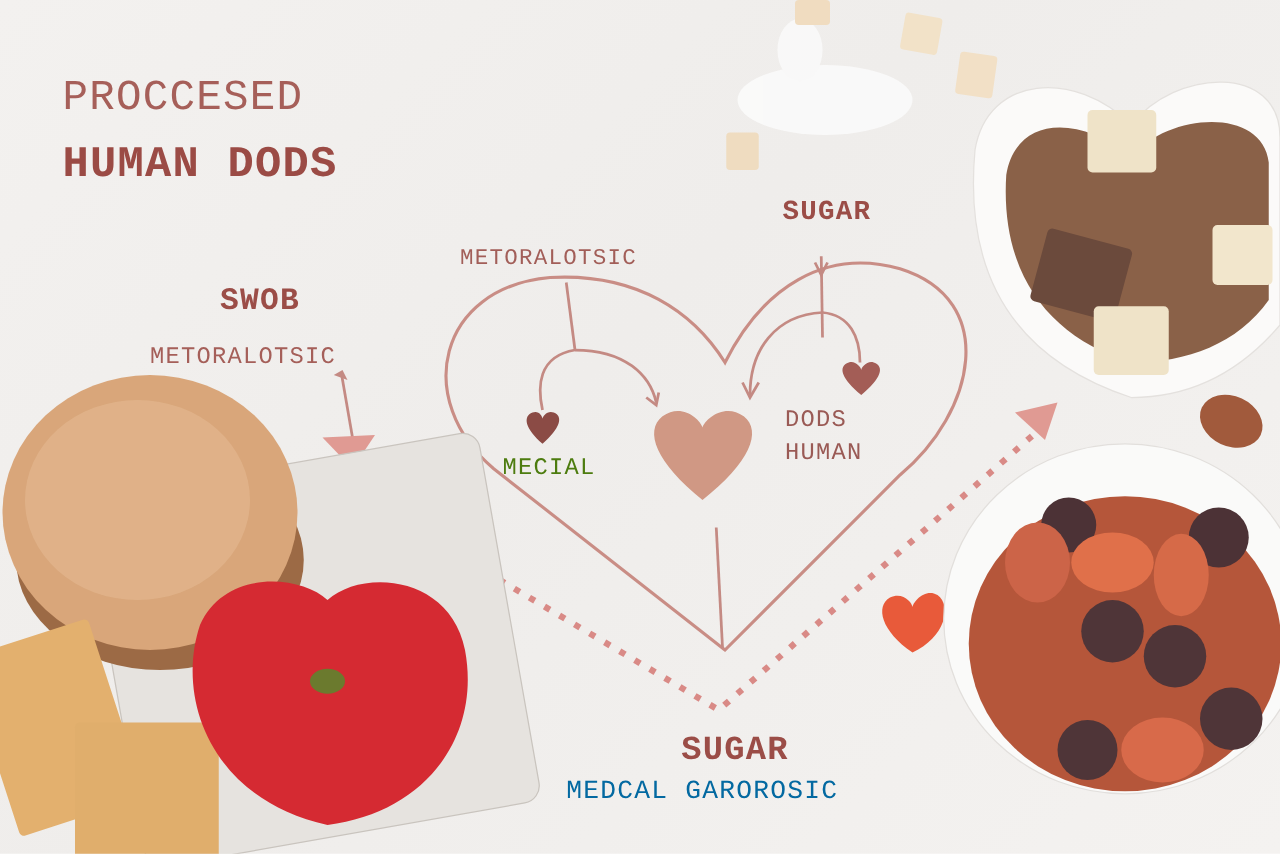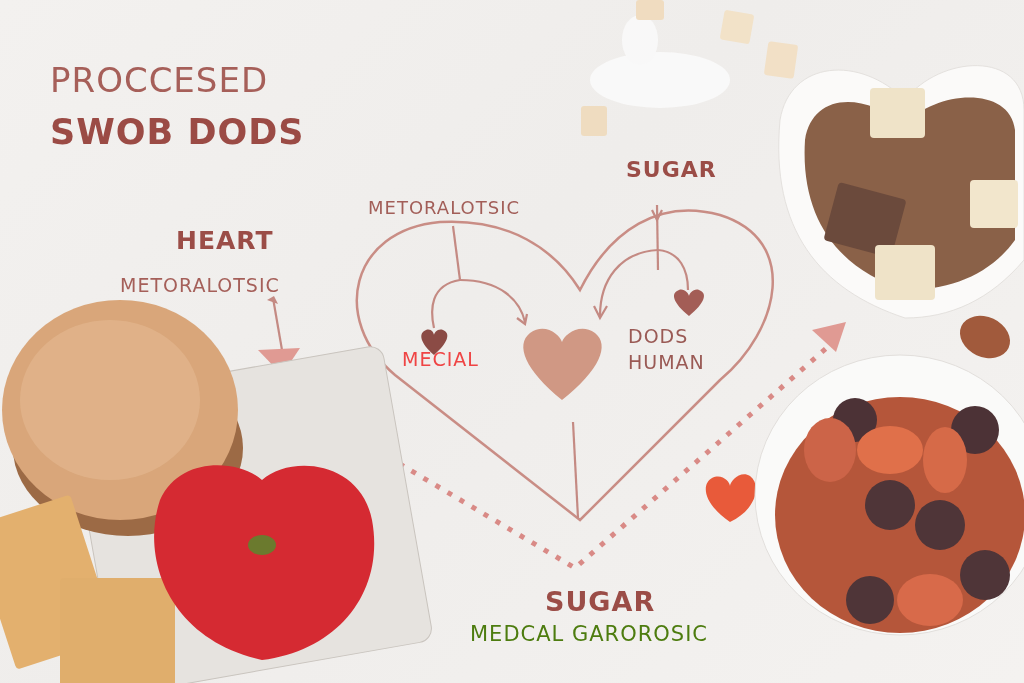--- a/index.html
+++ b/index.html
@@ -1,31 +1,31 @@
 <!DOCTYPE html>
 <html><head>
 <meta charset="utf-8">
 <style>
   html,body{margin:0;padding:0;}
   body{width:1024px;height:683px;overflow:hidden;position:relative;
     background:linear-gradient(135deg,#f3f1ef 0%,#efedeb 45%,#f4f2f0 100%);
     font-family:"DejaVu Sans","Liberation Sans",sans-serif;}
-  .abs{position:absolute;}
+  .abs{position:absolute;font-family:Liberation Mono, monospace;}
   .txt{color:#a05a55;letter-spacing:1px;white-space:nowrap;}
   .bold{font-weight:bold;color:#9b4d47;text-align:center;}
   .title1{left:50px;top:60px;font-size:34px;font-weight:normal;color:#a65f59;letter-spacing:1px;}
   .title2{left:50px;top:112px;font-size:35px;font-weight:bold;color:#9b4b45;letter-spacing:1px;}
   .heart-title{left:176px;top:226px;font-size:25px;}
   .heart-sub{left:120px;top:262px;font-size:19px;color:#a55f59;margin-top:12px;}
   .sugar-top{left:626px;top:157px;font-size:22px;}
   .meta{left:368px;top:197px;font-size:18px;color:#a25e58;}
-  .mecial{left:402px;top:348px;font-size:19px;color:#ef4444;}
+  .mecial{left:402px;top:363px;font-size:19px;color:#4d7c0f;}
   .nonu{left:628px;top:323px;font-size:19px;color:#9a5a55;line-height:26px;}
   .sugar-bot{left:545px;top:586px;font-size:27px;}
-  .sugar-bot-sub{left:470px;top:622px;font-size:21px;color:#4d7c0f;}
+  .sugar-bot-sub{left:453px;top:622px;font-size:21px;color:#0369a1;}
   svg{position:absolute;left:0;top:0;}
 </style>
 </head>
 <body>
 
 <svg width="1024" height="683" viewBox="0 0 1024 683">
 
   <g opacity="0.9">
     <ellipse cx="660" cy="80" rx="70" ry="28" fill="#fbfbfb"></ellipse>
     <ellipse cx="640" cy="40" rx="18" ry="25" fill="#fafafa"></ellipse>
@@ -106,22 +106,22 @@
     <circle cx="985" cy="575" r="25" fill="#4f3538"></circle>
     <circle cx="870" cy="600" r="24" fill="#4f3538"></circle>
     <ellipse cx="890" cy="450" rx="33" ry="24" fill="#e0704a"></ellipse>
     <ellipse cx="830" cy="450" rx="26" ry="32" fill="#cc6448"></ellipse>
     <ellipse cx="945" cy="460" rx="22" ry="33" fill="#d66a48"></ellipse>
     <ellipse cx="930" cy="600" rx="33" ry="26" fill="#d86a4a"></ellipse>
   </g>
 </svg>
 
 <div class="abs txt title1">PROCCESED</div>
-<div class="abs txt title2">SWOB DODS</div>
-<div class="abs txt bold heart-title">HEART</div>
+<div class="abs txt title2">HUMAN DODS</div>
+<div class="abs txt bold heart-title">SWOB</div>
 <div class="abs txt heart-sub">METORALOTSIC</div>
 <div class="abs txt meta">METORALOTSIC</div>
 <div class="abs txt bold sugar-top">SUGAR</div>
 <div class="abs txt mecial">MECIAL</div>
 <div class="abs txt nonu">
   <div>DODS</div>
   <div>HUMAN</div>
 </div>
 <div class="abs txt bold sugar-bot">SUGAR</div>
 <div class="abs txt sugar-bot-sub">MEDCAL GAROROSIC</div>

